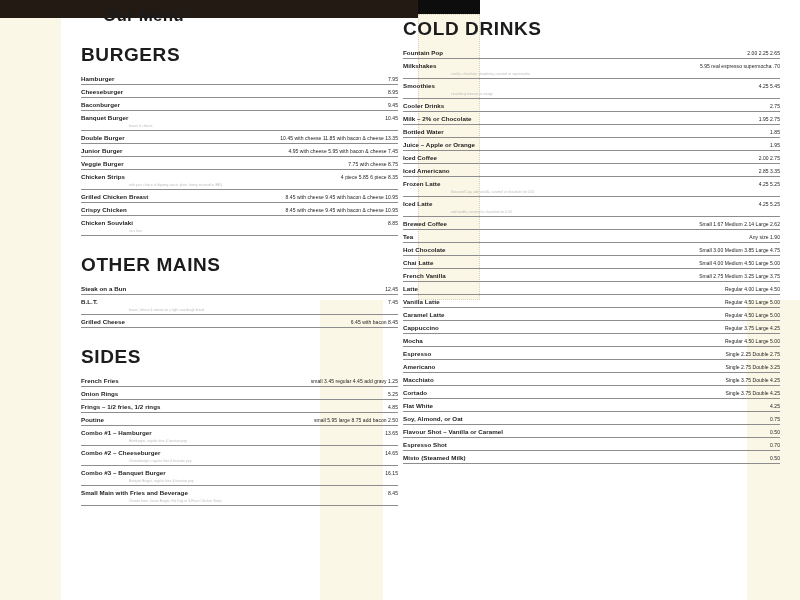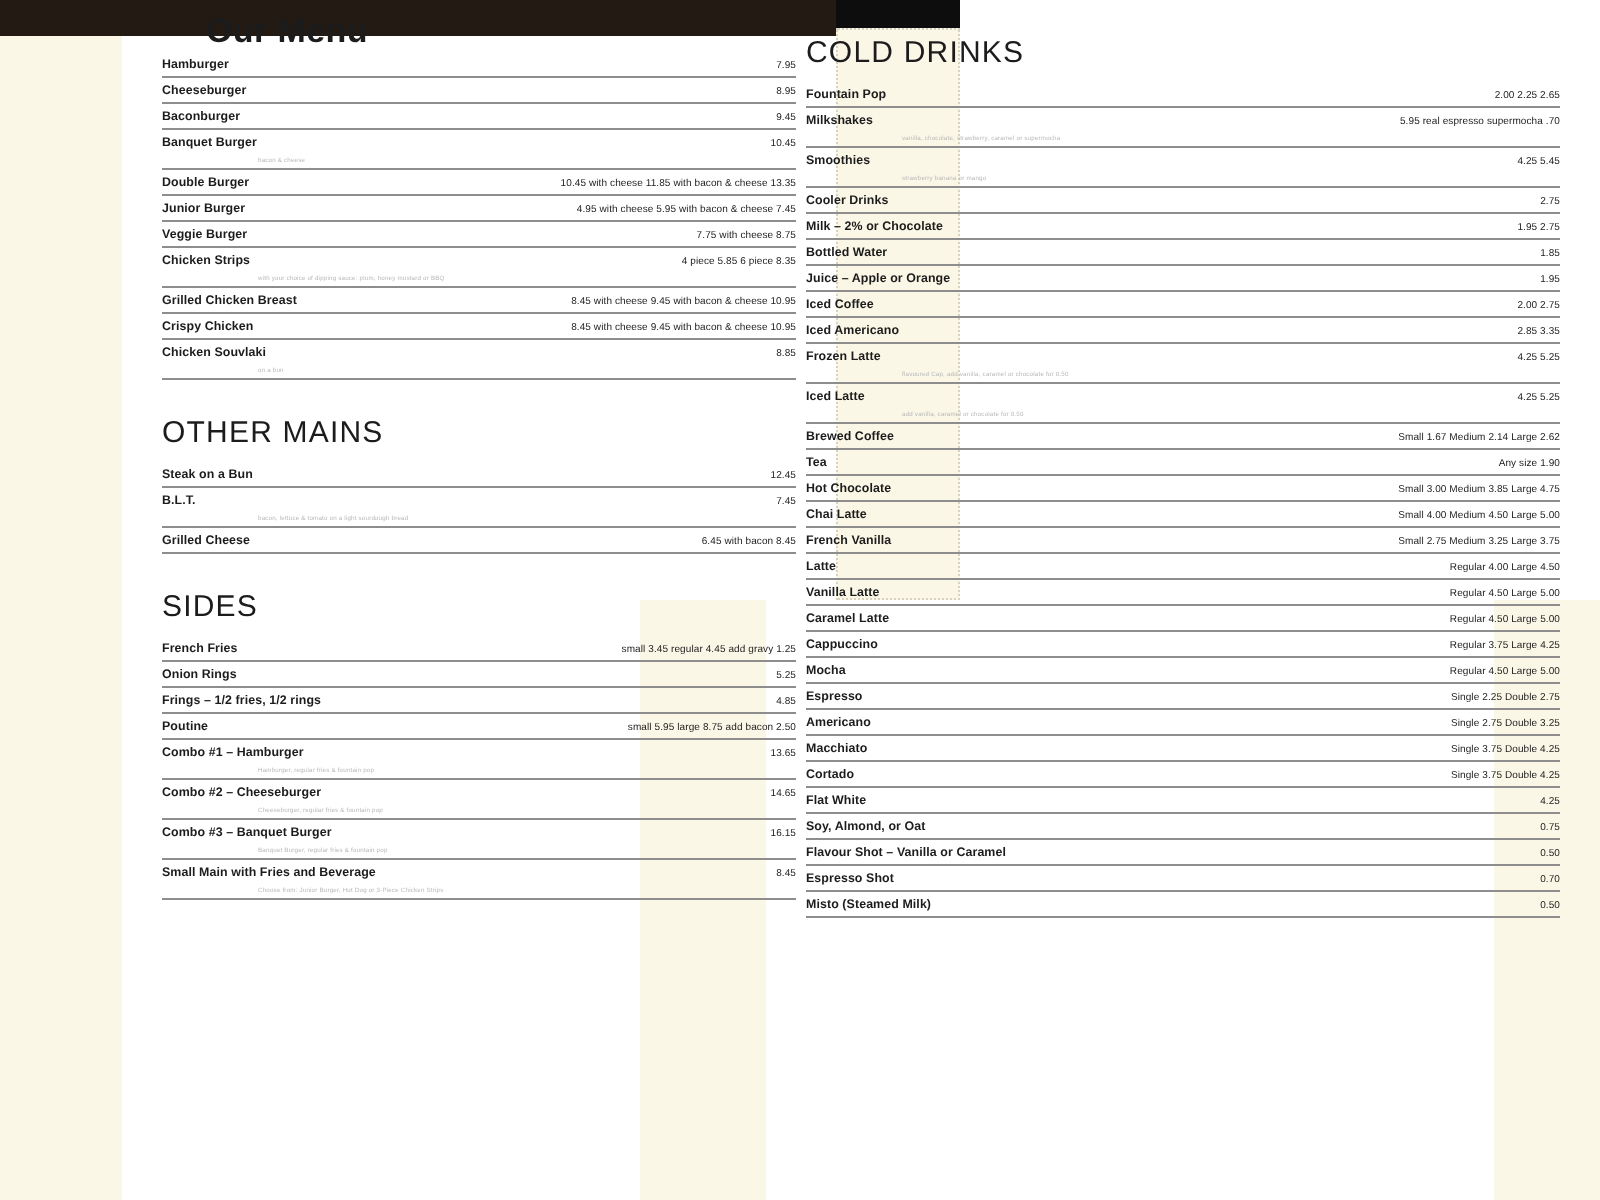--- a/index.html
+++ b/index.html
@@ -20,21 +20,21 @@
   .cream-r{position:absolute;left:418px;top:14px;width:62px;height:286px;background:#fbf7e6;
            border:1px dotted #d8d3c0;box-sizing:border-box;}
   .cream-br{position:absolute;left:747px;top:300px;width:53px;height:300px;background:#fbf7e6;}
 
   .col{position:absolute;box-sizing:border-box;}
   .col-left{left:61px;top:0;width:357px;padding:0 20px;}
   .col-right{left:383px;top:0;width:417px;padding:0 20px;}
 
   .menu-title{font-size:17px;font-weight:bold;letter-spacing:.2px;margin:6px 0 0 22px;}
 
-  h2.sec{font-size:15px;font-weight:normal;letter-spacing:.6px;margin:18px 0 6px 0;
+  h2.sec{font-size:19px;font-weight:bold;letter-spacing:.6px;margin:18px 0 6px 0;
          text-transform:uppercase;}
   h2.sec.cap{text-transform:none;letter-spacing:.3px;}
 
   .row{display:flex;align-items:baseline;justify-content:space-between;
        border-bottom:1px solid #8d8d8d;padding:3px 0 2px 0;gap:8px;}
   .row.nb{border-bottom:none;}
   .nm{font-size:6.2px;font-weight:bold;letter-spacing:.05px;white-space:nowrap;}
   .pr{font-size:5px;letter-spacing:.05px;text-align:right;white-space:nowrap;color:#1c1c1c;}
   .desc{font-size:3.1px;color:#b9b9b9;margin:1px 0 2px 48px;letter-spacing:.1px;}
   .desc-wrap{border-bottom:1px solid #8d8d8d;}
@@ -48,20 +48,21 @@
 <div class="cream-l"></div>
 <div class="cream-gap"></div>
 <div class="cream-r"></div>
 <div class="cream-br"></div>
 <div class="topbar"></div>
 <div class="topbar2"></div>
 
 <div class="col col-left">
   <div class="menu-title">Our Menu</div>
   <div id="left-sections">
+      <h2 class="sec">BURGERS</h2>
       <div class="row">
         <span class="nm">Hamburger</span>
         <span class="pr">7.95</span>
       </div>
       <div class="row">
         <span class="nm">Cheeseburger</span>
         <span class="pr">8.95</span>
       </div>
       <div class="row">
         <span class="nm">Baconburger</span>

